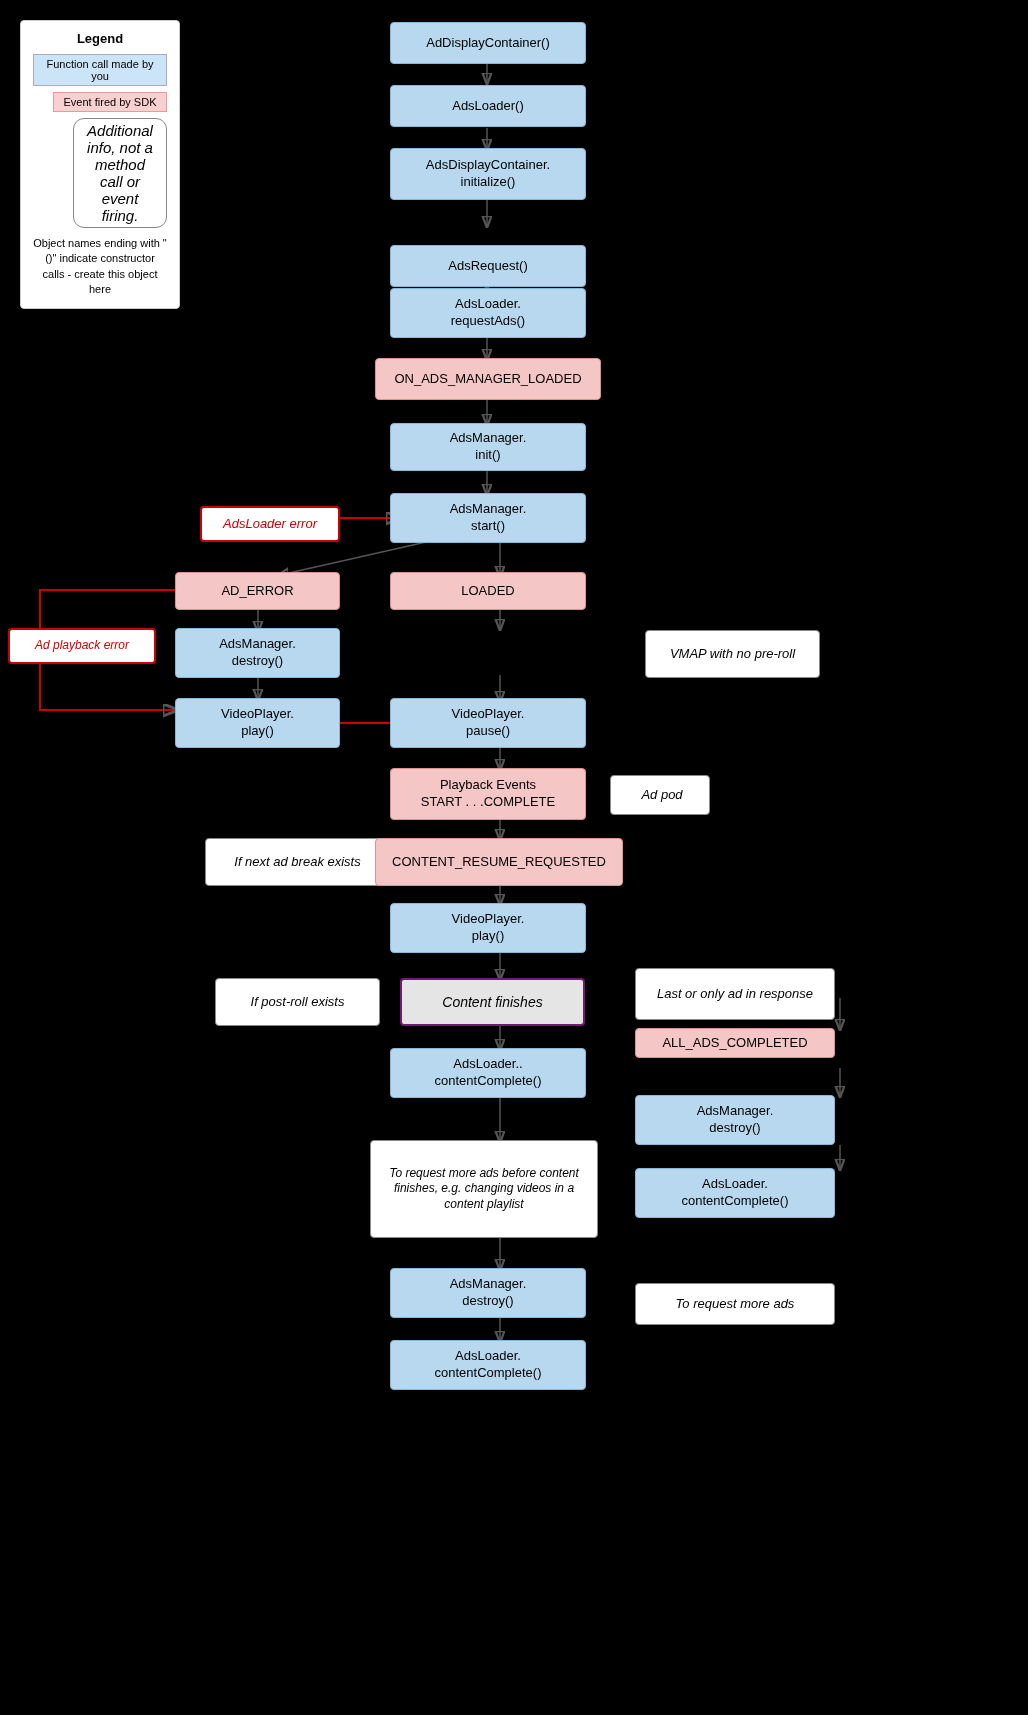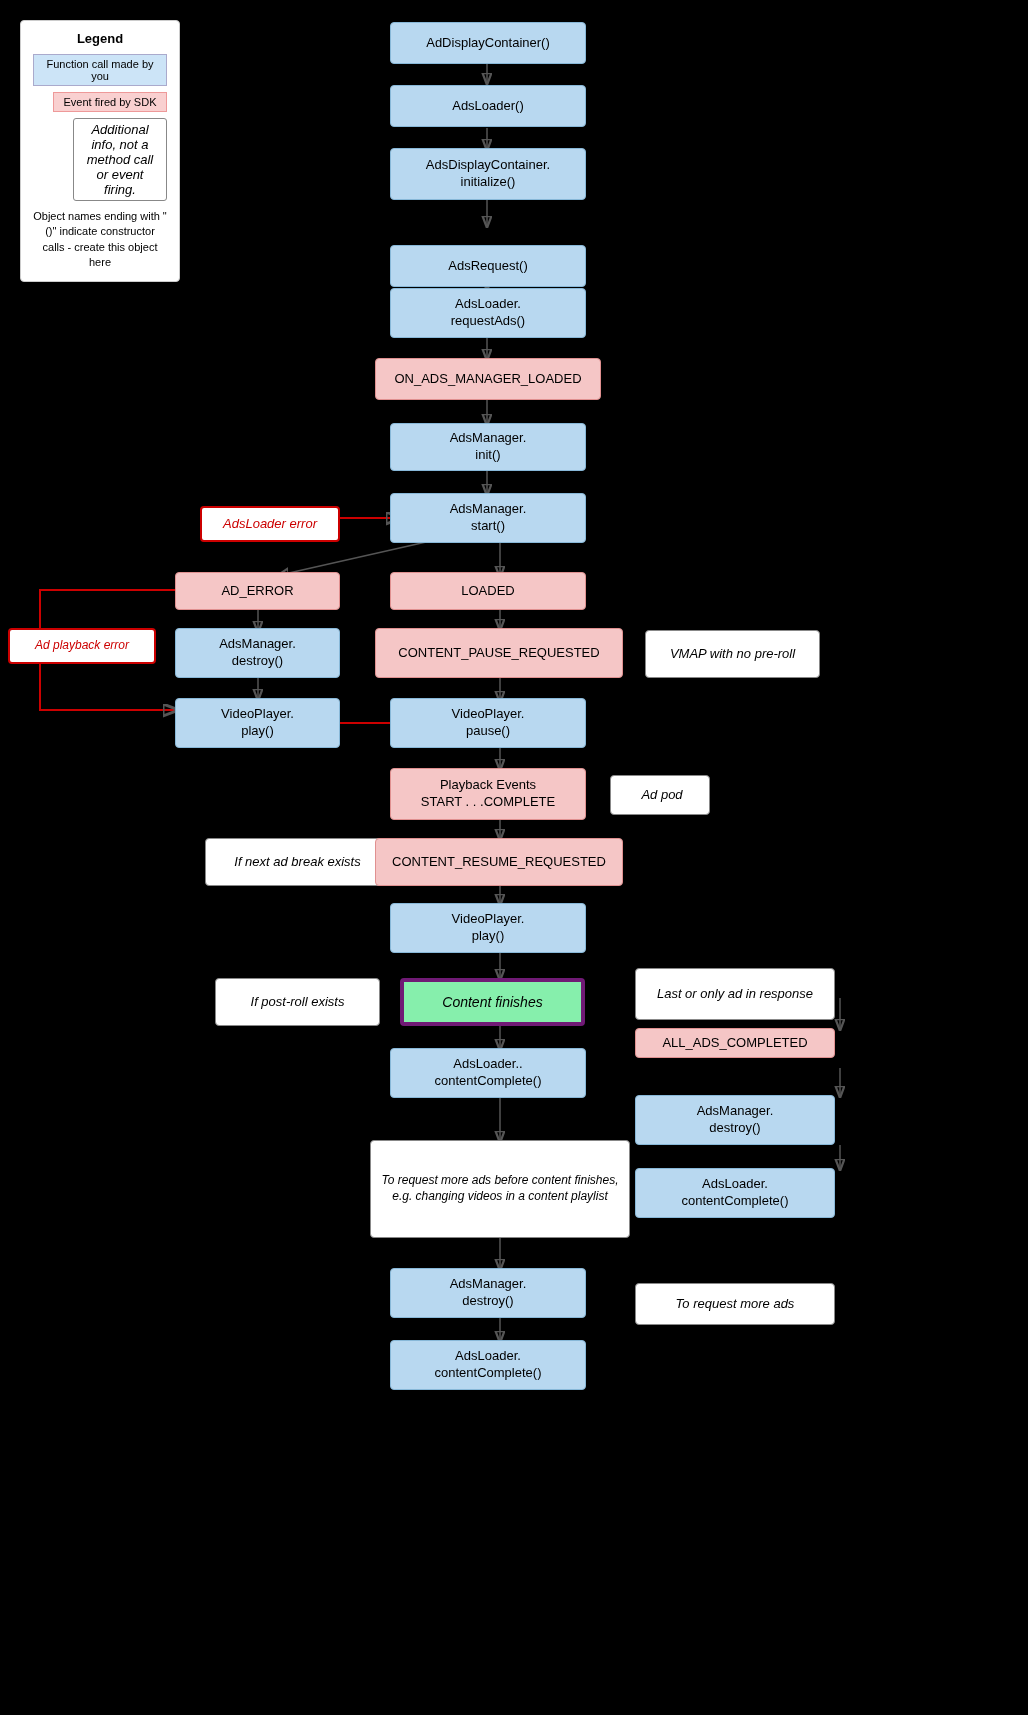--- a/index.html
+++ b/index.html
@@ -53,23 +53,23 @@
       border: 1px solid #e99;
       border-radius: 0;
       padding: 3px 8px;
       font-size: 11px;
       text-align: center;
       color: #000;
       margin-left: 20px;
     }
     .legend-italic {
       border: 1px solid #888;
-      border-radius: 3px;
+      border-radius: 11px;
       padding: 3px 8px;
-      font-size: 13px;
+      font-size: 15px;
       text-align: center;
       color: #000;
       font-style: italic;
       background: #fff;
       margin-left: 40px;
     }
     .legend-note {
       font-size: 11px;
       color: #000;
       margin-top: 8px;
@@ -93,22 +93,22 @@
       background: #b8d8f0;
       border: 1px solid #88b8d8;
       color: #000;
     }
     .node-pink {
       background: #f5c6c6;
       border: 1px solid #e09090;
       color: #000;
     }
     .node-white {
-      background: #86efac;
-      border: 4px solid #701a75;
+      background: #e5e5e5;
+      border: 2px solid #701a75;
       color: #000;
       font-style: italic;
     }
     .node-italic {
       background: #fff;
       border: 1px solid #888;
       color: #000;
       font-style: italic;
     }
     .node-red-border {
@@ -277,23 +277,20 @@
 
   <div class="node node-red-border" style="left:8px; top:628px; width:148px; height:36px; font-size:12px;">
     <span>Ad playback error</span>
   </div>
 
   <div class="node node-blue" style="left:175px; top:628px; width:165px; height:50px;">
     <span style="white-space:pre-line">AdsManager.
 destroy()</span>
   </div>
 
-  <div class="node node-pink" style="left:375px; top:628px; width:248px; height:50px;">
-    <span>CONTENT_PAUSE_REQUESTED</span>
-  </div>
 
   <div class="node node-italic" style="left:645px; top:630px; width:175px; height:48px;">
     <span>VMAP with no pre-roll</span>
   </div>
 
   <div class="node node-blue" style="left:175px; top:698px; width:165px; height:50px;">
     <span style="white-space:pre-line">VideoPlayer.
 play()</span>
   </div>
 
@@ -352,21 +349,21 @@
 
   <div class="node node-blue" style="left:635px; top:1168px; width:200px; height:50px;">
     <span style="white-space:pre-line">AdsLoader.
 contentComplete()</span>
   </div>
 
   <div class="node node-italic" style="left:635px; top:1235px; width:200px; height:42px;margin-top:48px;">
     <span>To request more ads</span>
   </div>
 
-  <div class="node node-italic" style="left:370px; top:1140px; width:260px; height:98px; font-size:12px;justify-content:center;">
+  <div class="node node-italic" style="left:370px; top:1140px; width:228px; height:98px; font-size:12px;justify-content:center;">
     <span style="white-space:pre-line">To request more ads before content finishes, e.g. changing videos in a content playlist</span>
   </div>
 
   <div class="node node-blue" style="left:390px; top:1268px; width:196px; height:50px;">
     <span style="white-space:pre-line">AdsManager.
 destroy()</span>
   </div>
 
   <div class="node node-blue" style="left:390px; top:1340px; width:196px; height:50px;">
     <span style="white-space:pre-line">AdsLoader.

